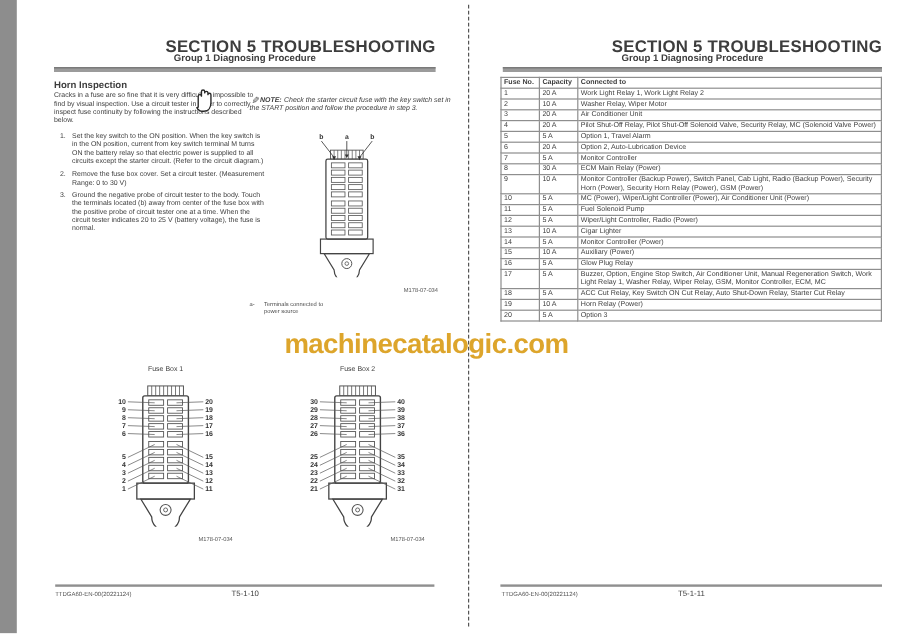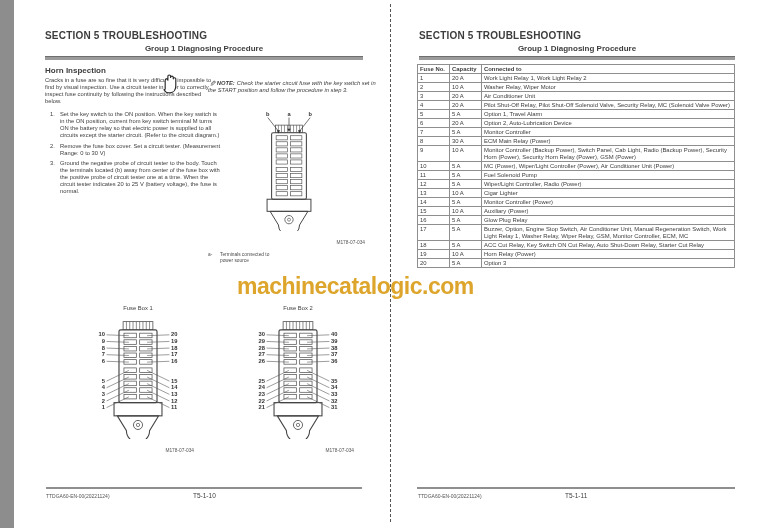--- a/index.html
+++ b/index.html
@@ -5,21 +5,21 @@
   html,body{margin:0;padding:0;background:#ffffff;}
   .stage{position:relative;width:768px;height:528px;background:#ffffff;overflow:hidden;
          font-family:"Liberation Sans",sans-serif;color:#3d3d3d;}
   .spine{position:absolute;left:0;top:0;width:14px;height:528px;background:#8d8d8d;}
   .divider{position:absolute;left:390px;top:4px;height:518px;width:0;border-left:1px dashed #555;}
 
   .page{position:absolute;top:0;height:528px;}
   .page-left{left:14px;width:376px;}
   .page-right{left:397px;width:371px;}
 
-  .h1{position:absolute;top:30px;font-size:10px;font-weight:bold;text-align:left;letter-spacing:.2px;}
+  .h1{position:absolute;top:30px;font-size:14px;font-weight:bold;text-align:right;letter-spacing:.2px;}
   .h2{position:absolute;top:44px;font-size:8px;font-weight:bold;text-align:center;}
   .page-left .h1,.page-left .h2{left:31px;width:318px;}
   .page-right .h1,.page-right .h2{left:22px;width:316px;}
   .hrule{position:absolute;top:56px;height:3px;background:#9b9b9b;border-top:1px solid #6e6e6e;}
   .page-left .hrule{left:31px;width:318px;}
   .page-right .hrule{left:22px;width:316px;}
 
   .fi-title{position:absolute;left:31px;top:66px;font-size:8px;font-weight:bold;}
   .intro{position:absolute;left:31px;top:77px;width:167px;font-size:5.8px;line-height:6.9px;margin:0;}
   .steps{position:absolute;left:36px;top:111px;width:172px;margin:0;padding:0;list-style:none;

